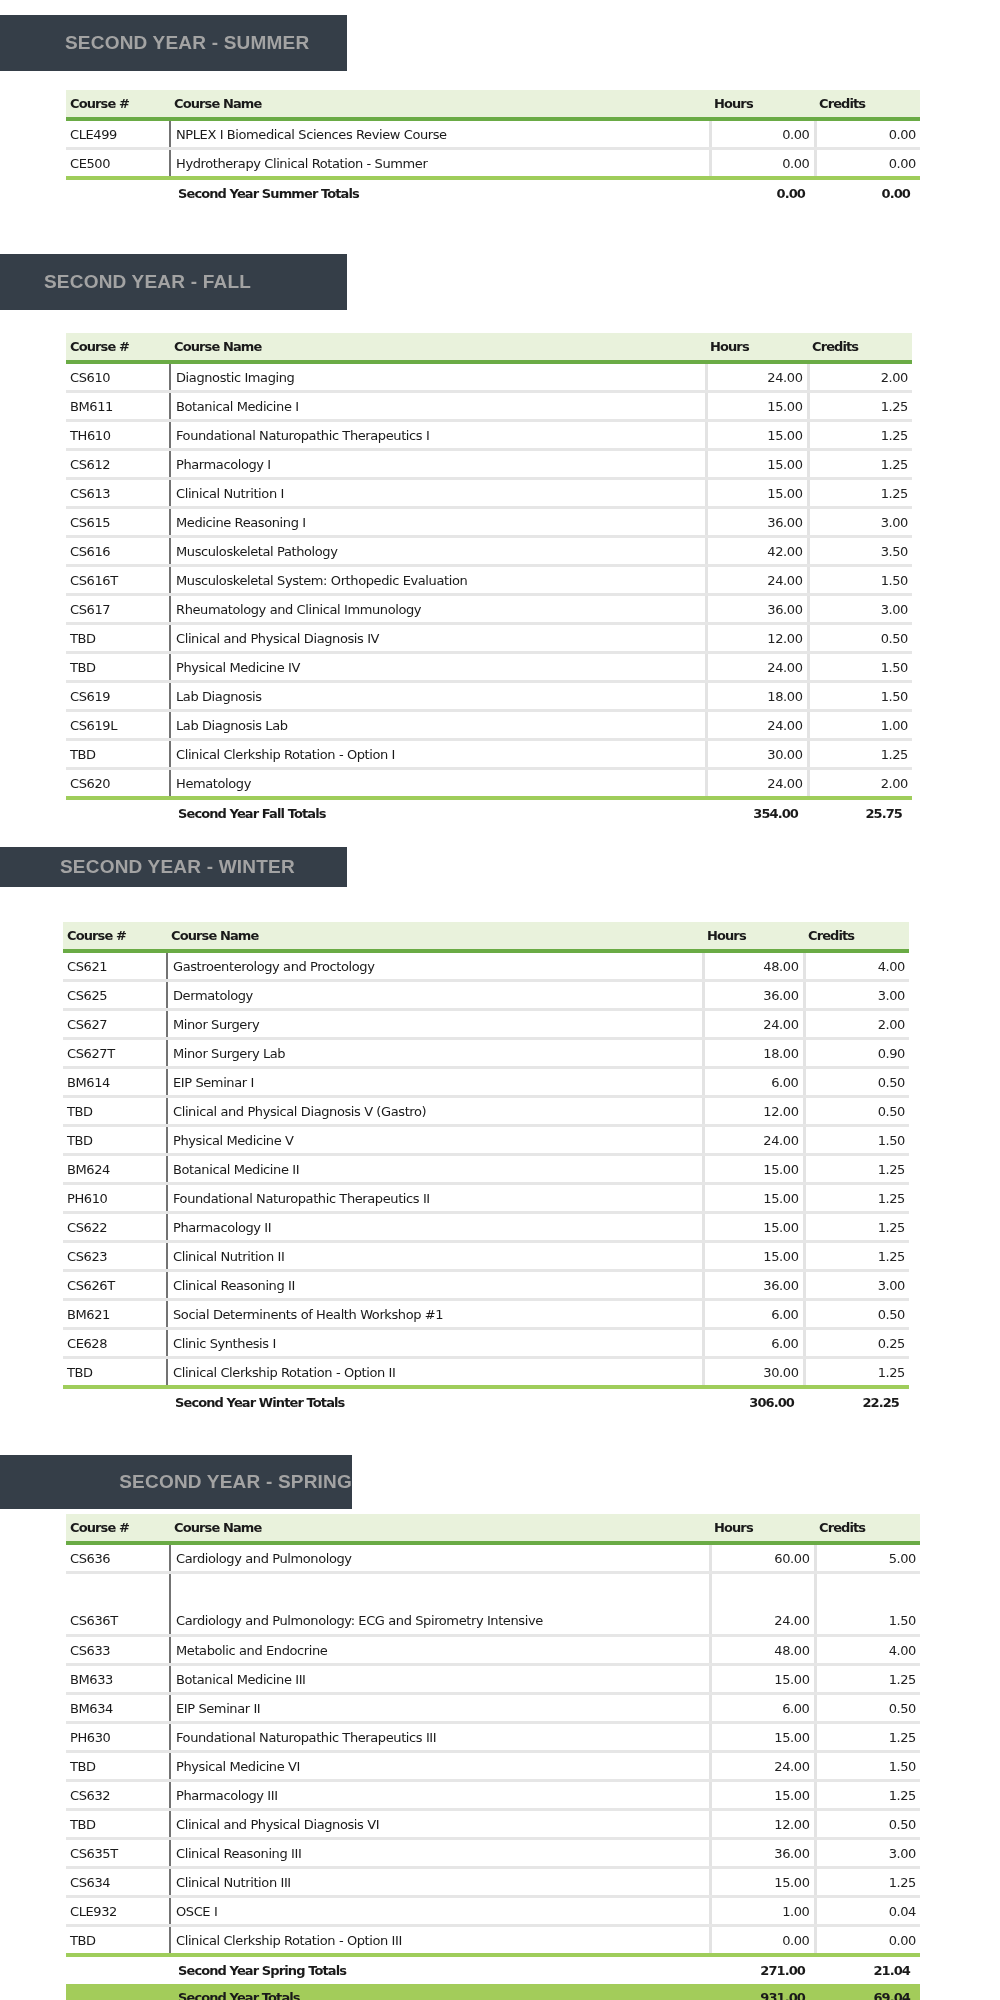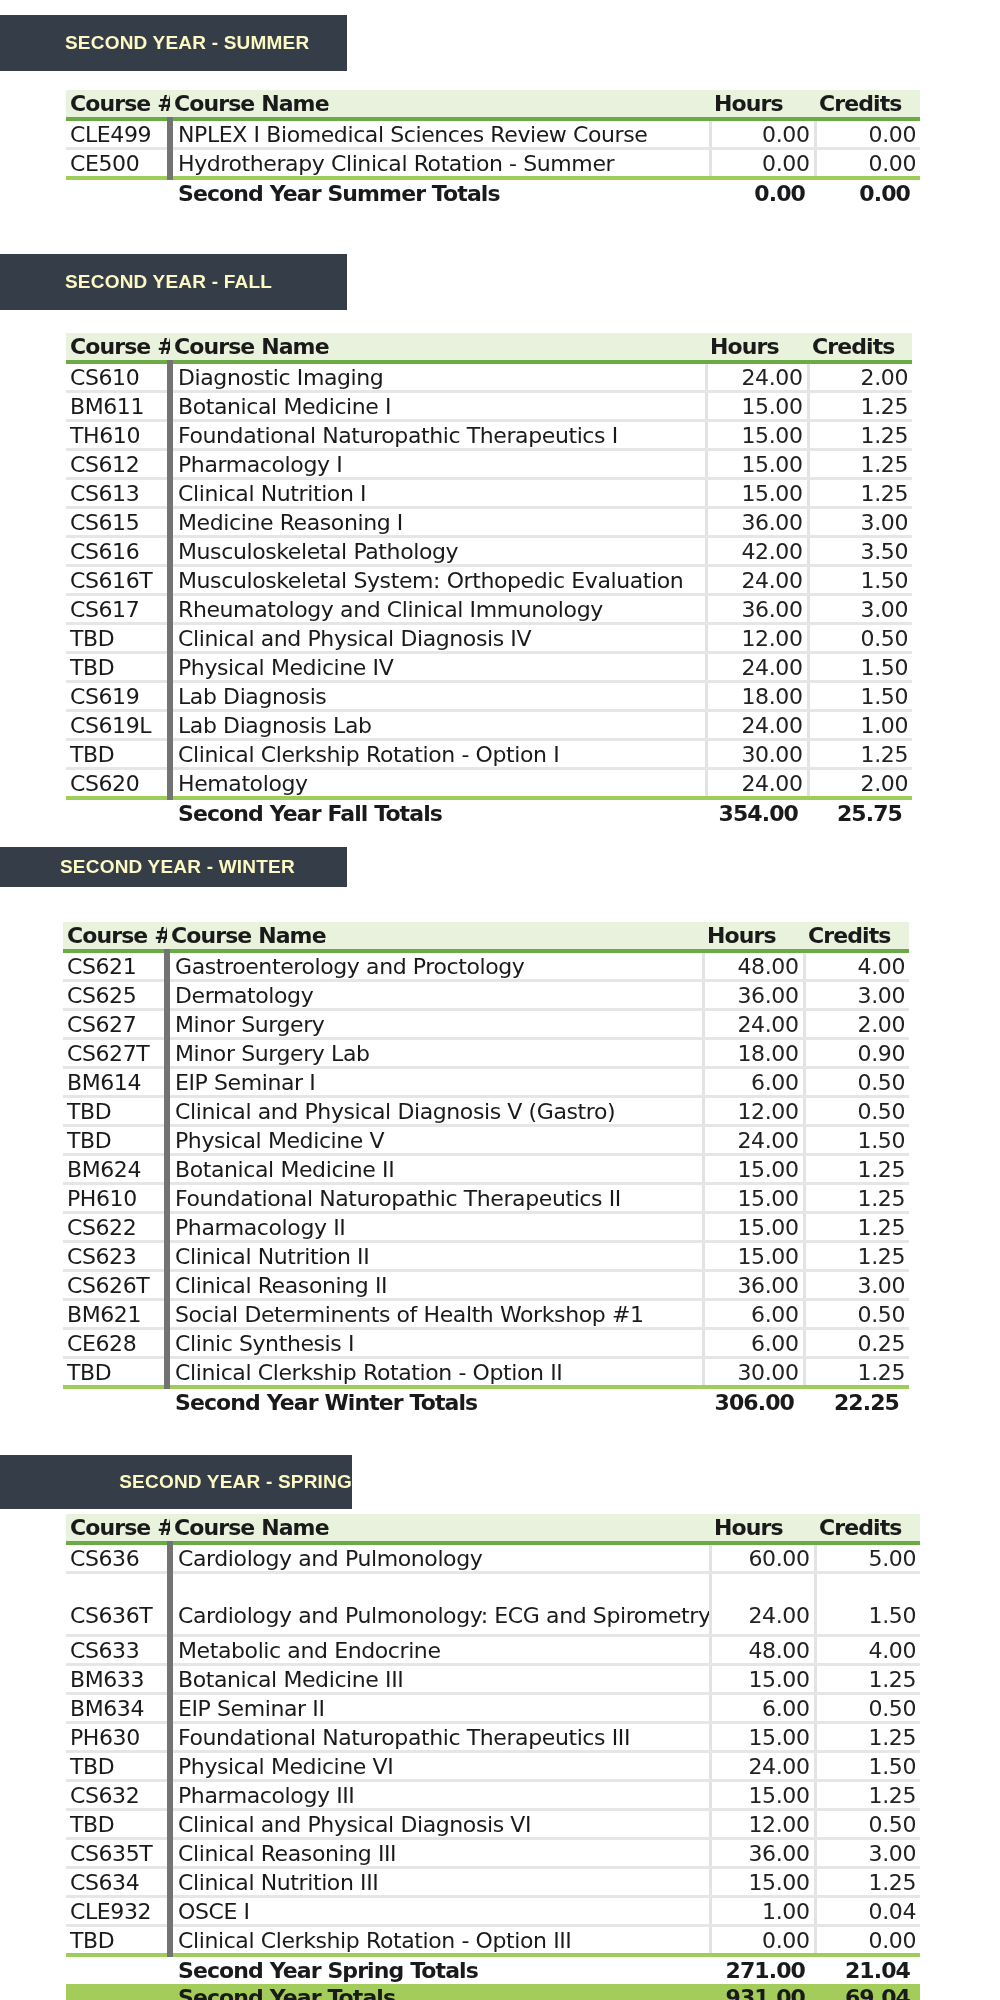--- a/index.html
+++ b/index.html
@@ -1,29 +1,29 @@
 <!DOCTYPE html>
 <html><head>
 <meta charset="utf-8">
 <style>
   html, body { margin:0; padding:0; background:#ffffff; }
   body { width:1000px; height:2000px; position:relative; overflow:hidden;
          font-family:"DejaVu Sans", "Liberation Sans", sans-serif; color:#1a1a1a; }
-  .term-bar { position:absolute; left:0; background:#353e48; color:#fef9c3;
+  .term-bar { position:absolute; left:0; background:#353e48; color:#a3a3a3;
               font-family:"Liberation Sans", sans-serif; font-weight:bold; font-size:19px;
               letter-spacing:0.2px; box-sizing:border-box; display:flex; align-items:center; }
   .tbl { position:absolute; left:66px; border-collapse:collapse; table-layout:fixed;
-         font-family:"DejaVu Sans", sans-serif; font-size:22px; letter-spacing:-0.4px; }
+         font-family:"DejaVu Sans", sans-serif; font-size:13px; letter-spacing:-0.4px; }
   .tbl td, .tbl th { padding:0 4px; white-space:nowrap; overflow:hidden; }
   .tbl thead th { background:#e9f2dc; font-weight:bold; text-align:left; height:27px;
                   border-bottom:4px solid #6aab45; letter-spacing:-0.9px; }
   .tbl thead th.num { text-align:left; }
   .tbl tbody td { height:26px; border-bottom:3px solid #e6e6e6; }
   .tbl tbody tr.last td { border-bottom:4px solid #9fcd5b; }
-  .tbl tbody td.name { border-left:6px solid #737373; padding-left:5px; }
+  .tbl tbody td.name { border-left:2px solid #737373; padding-left:5px; }
   .tbl tbody td.num { text-align:right; border-left:3px solid #e3e3e3; color:#222; }
   .tbl tbody tr.tall td { height:54px; vertical-align:bottom; padding-bottom:6px; }
   .tbl tfoot td { height:27px; font-weight:bold; letter-spacing:-0.9px; }
   .tbl tfoot td.num { text-align:right; padding-right:10px; }
   .tbl tfoot td.name { padding-left:8px; }
   .tbl tfoot tr.grand td { background:#a3cc5a; }
 </style>
 </head>
 <body>
 
@@ -62,21 +62,21 @@
   <tfoot>
       <tr>
     <td></td>
     <td class="name">Second Year Summer Totals</td>
     <td class="num">0.00</td>
     <td class="num">0.00</td>
   </tr>
     </tfoot>
 </table>
 
-<div class="term-bar" style="top:254px; width:347px; height:56px; padding-left:65px;">
+<div class="term-bar" style="top:254px; width:347px; height:56px; padding-left:44px;">
   <span>SECOND YEAR - FALL</span>
 </div>
 <table class="tbl" id="tbl-fall" style="top:333px; width:846px;">
   <colgroup>
       <col style="width:104px">
       <col style="width:536px">
       <col style="width:102px">
       <col style="width:104px">
     </colgroup>
   <thead>

